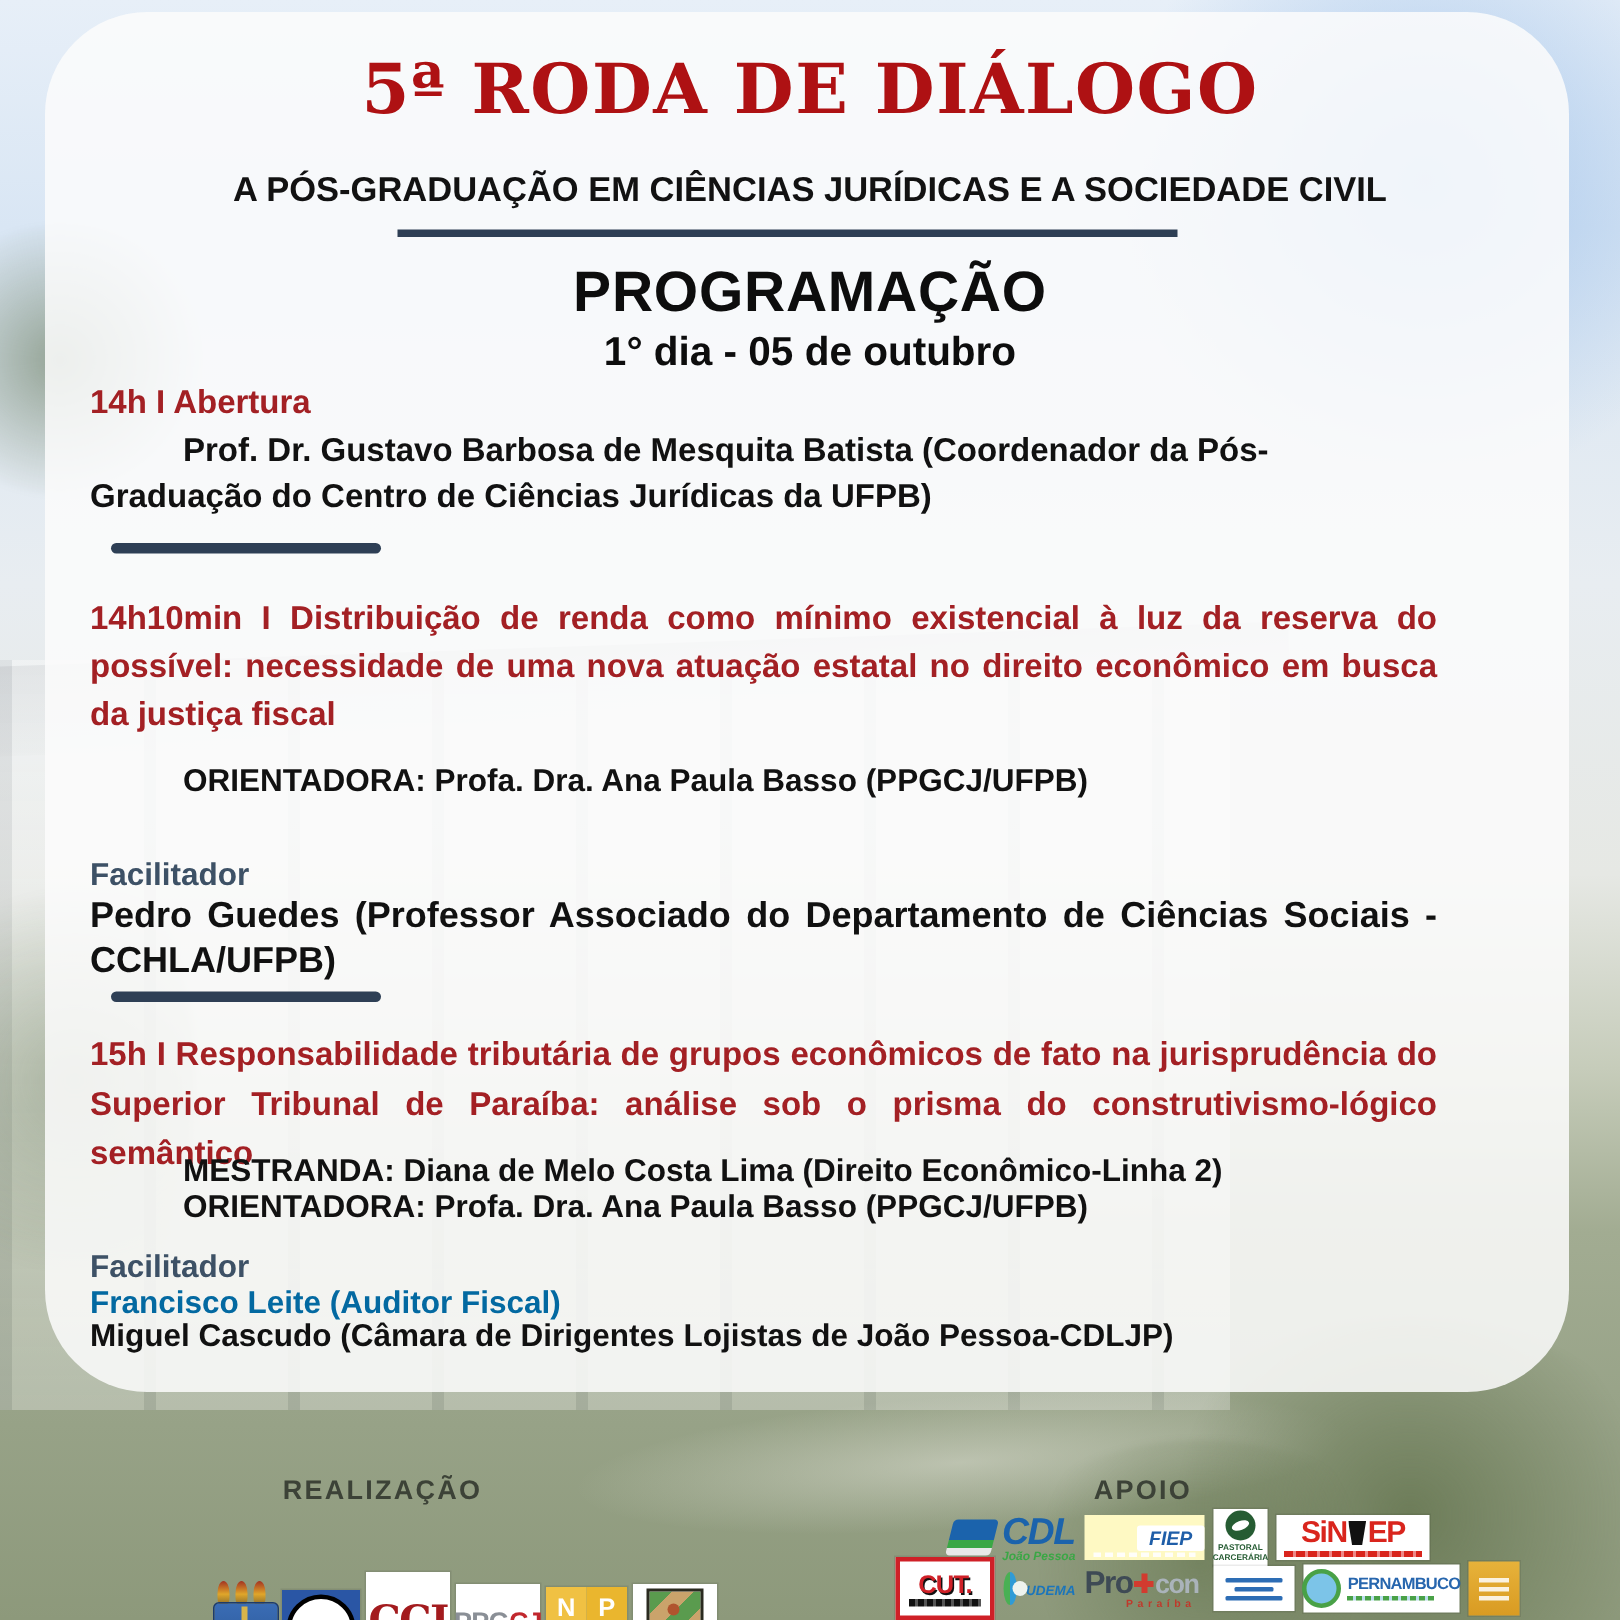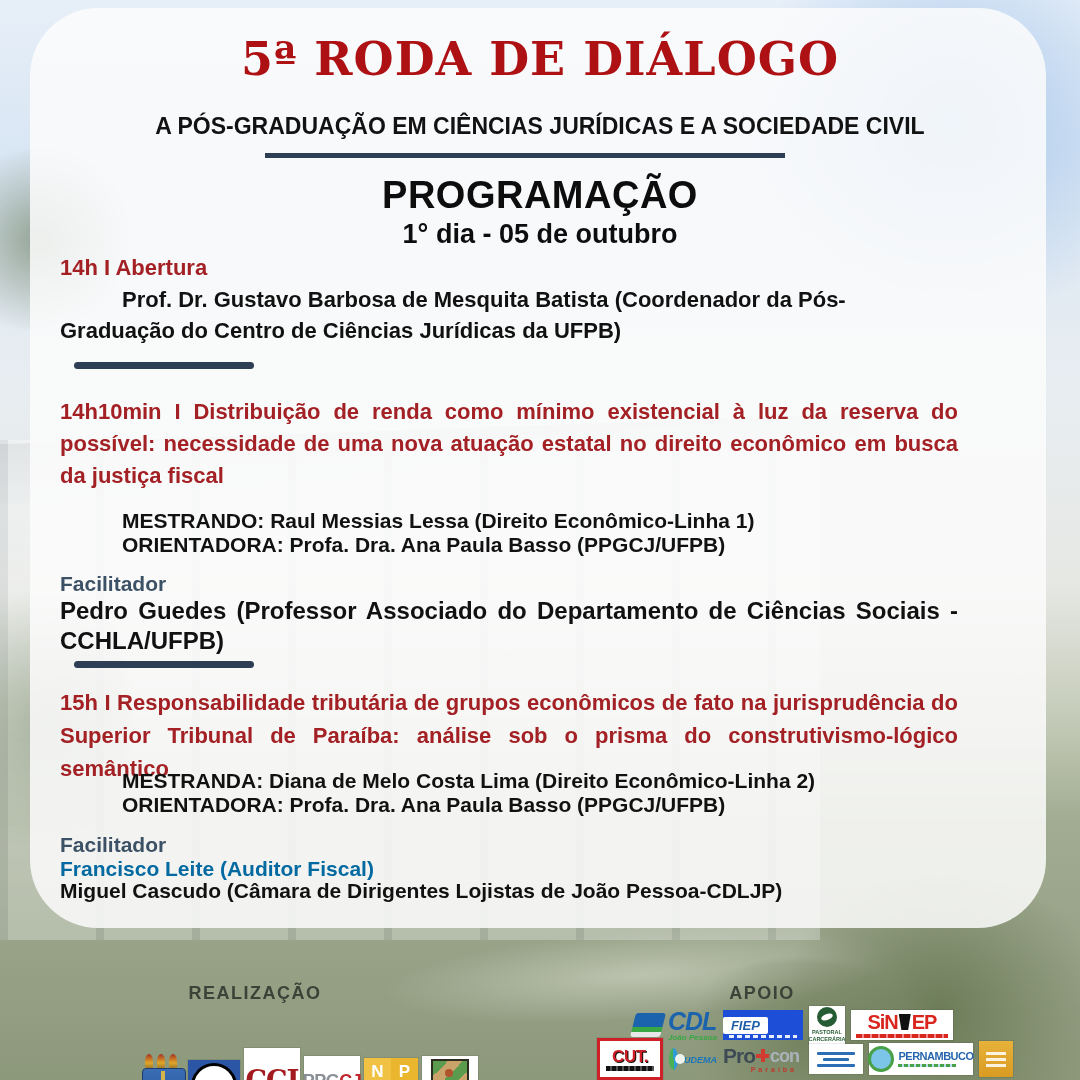--- a/index.html
+++ b/index.html
@@ -94,21 +94,21 @@
   .amea .nm{font-size:7px;font-weight:bold;color:#222;margin-top:2px;}
   .amea .cap{font-size:6px;font-weight:bold;color:#222;}
   
   .cdl{display:flex;align-items:center;gap:5px;height:32px;}
   .cdl-flag{width:30px;height:24px;transform:skew(-14deg);border-radius:3px;
     background:linear-gradient(180deg,#1b63ac 58%,#3aa745 58% 78%,#e8e8e8 78%);}
   .cdl-txt{display:flex;flex-direction:column;line-height:1;}
   .cdl-txt .big{font-size:25px;font-weight:bold;font-style:italic;color:#1b63ac;letter-spacing:-1px;}
   .cdl-txt .sub{font-size:8px;font-weight:bold;font-style:italic;color:#3aa745;}
   
-  .fiep{width:80px;height:30px;background:#1d4ed8;position:relative;display:flex;align-items:center;justify-content:flex-start;}
+  .fiep{width:80px;height:30px;background:#fef9c3;position:relative;display:flex;align-items:center;justify-content:flex-end;}
   .fiep-box{background:#fff;border-radius:2px;padding:1px 8px;font-size:13px;font-weight:bold;font-style:italic;color:#1f5ea8;}
   .fiep:after{content:"";position:absolute;bottom:2px;left:6px;right:6px;height:3px;
     background:repeating-linear-gradient(90deg,rgba(255,255,255,.9) 0 5px,transparent 5px 8px);}
   
   .pastoral{width:36px;height:38px;}
   .past-em{width:20px;height:20px;border-radius:50%;background:#265c33;position:relative;}
   .past-em:after{content:"";position:absolute;left:4px;top:7px;width:12px;height:6px;border-radius:50%;background:#fff;transform:rotate(-20deg);}
   .pastoral .cap{font-size:5.5px;font-weight:bold;color:#265c33;text-align:center;line-height:1.2;margin-top:2px;}
   
   .sintep{width:102px;height:30px;justify-content:center;}
@@ -172,21 +172,20 @@
 <div class="abs rule-main"></div>
 <div class="abs center prog">PROGRAMAÇÃO</div>
 <div class="abs center day">1° dia - 05 de outubro</div>
 
 <div class="abs s-time red">14h I Abertura</div>
 <div class="abs body-col s1-body">Prof. Dr. Gustavo Barbosa de Mesquita Batista (Coordenador da Pós-Graduação do Centro de Ciências Jurídicas da UFPB)</div>
 <div class="abs rule-small r2"></div>
 
 <div class="abs body-col s2-title red">14h10min I Distribuição de renda como mínimo existencial à luz da reserva do possível: necessidade de uma nova atuação estatal no direito econômico em busca da justiça fiscal</div>
 <div class="abs people p2">
-  <div>MESTRANDO: Raul Messias Lessa (Direito Econômico-Linha 1)</div>
   <div>ORIENTADORA: Profa. Dra. Ana Paula Basso (PPGCJ/UFPB)</div>
 </div>
 <div class="abs fac-label f2 navy">Facilitador</div>
 <div class="abs body-col s2-fac">Pedro Guedes (Professor Associado do Departamento de Ciências Sociais - CCHLA/UFPB)</div>
 <div class="abs rule-small r3"></div>
 
 <div class="abs body-col s3-title red">15h I Responsabilidade tributária de grupos econômicos de fato na jurisprudência do Superior Tribunal de Paraíba: análise sob o prisma do construtivismo-lógico semântico</div>
 <div class="abs people p3">
   <div>MESTRANDA: Diana de Melo Costa Lima (Direito Econômico-Linha 2)</div>
   <div>ORIENTADORA: Profa. Dra. Ana Paula Basso (PPGCJ/UFPB)</div>

